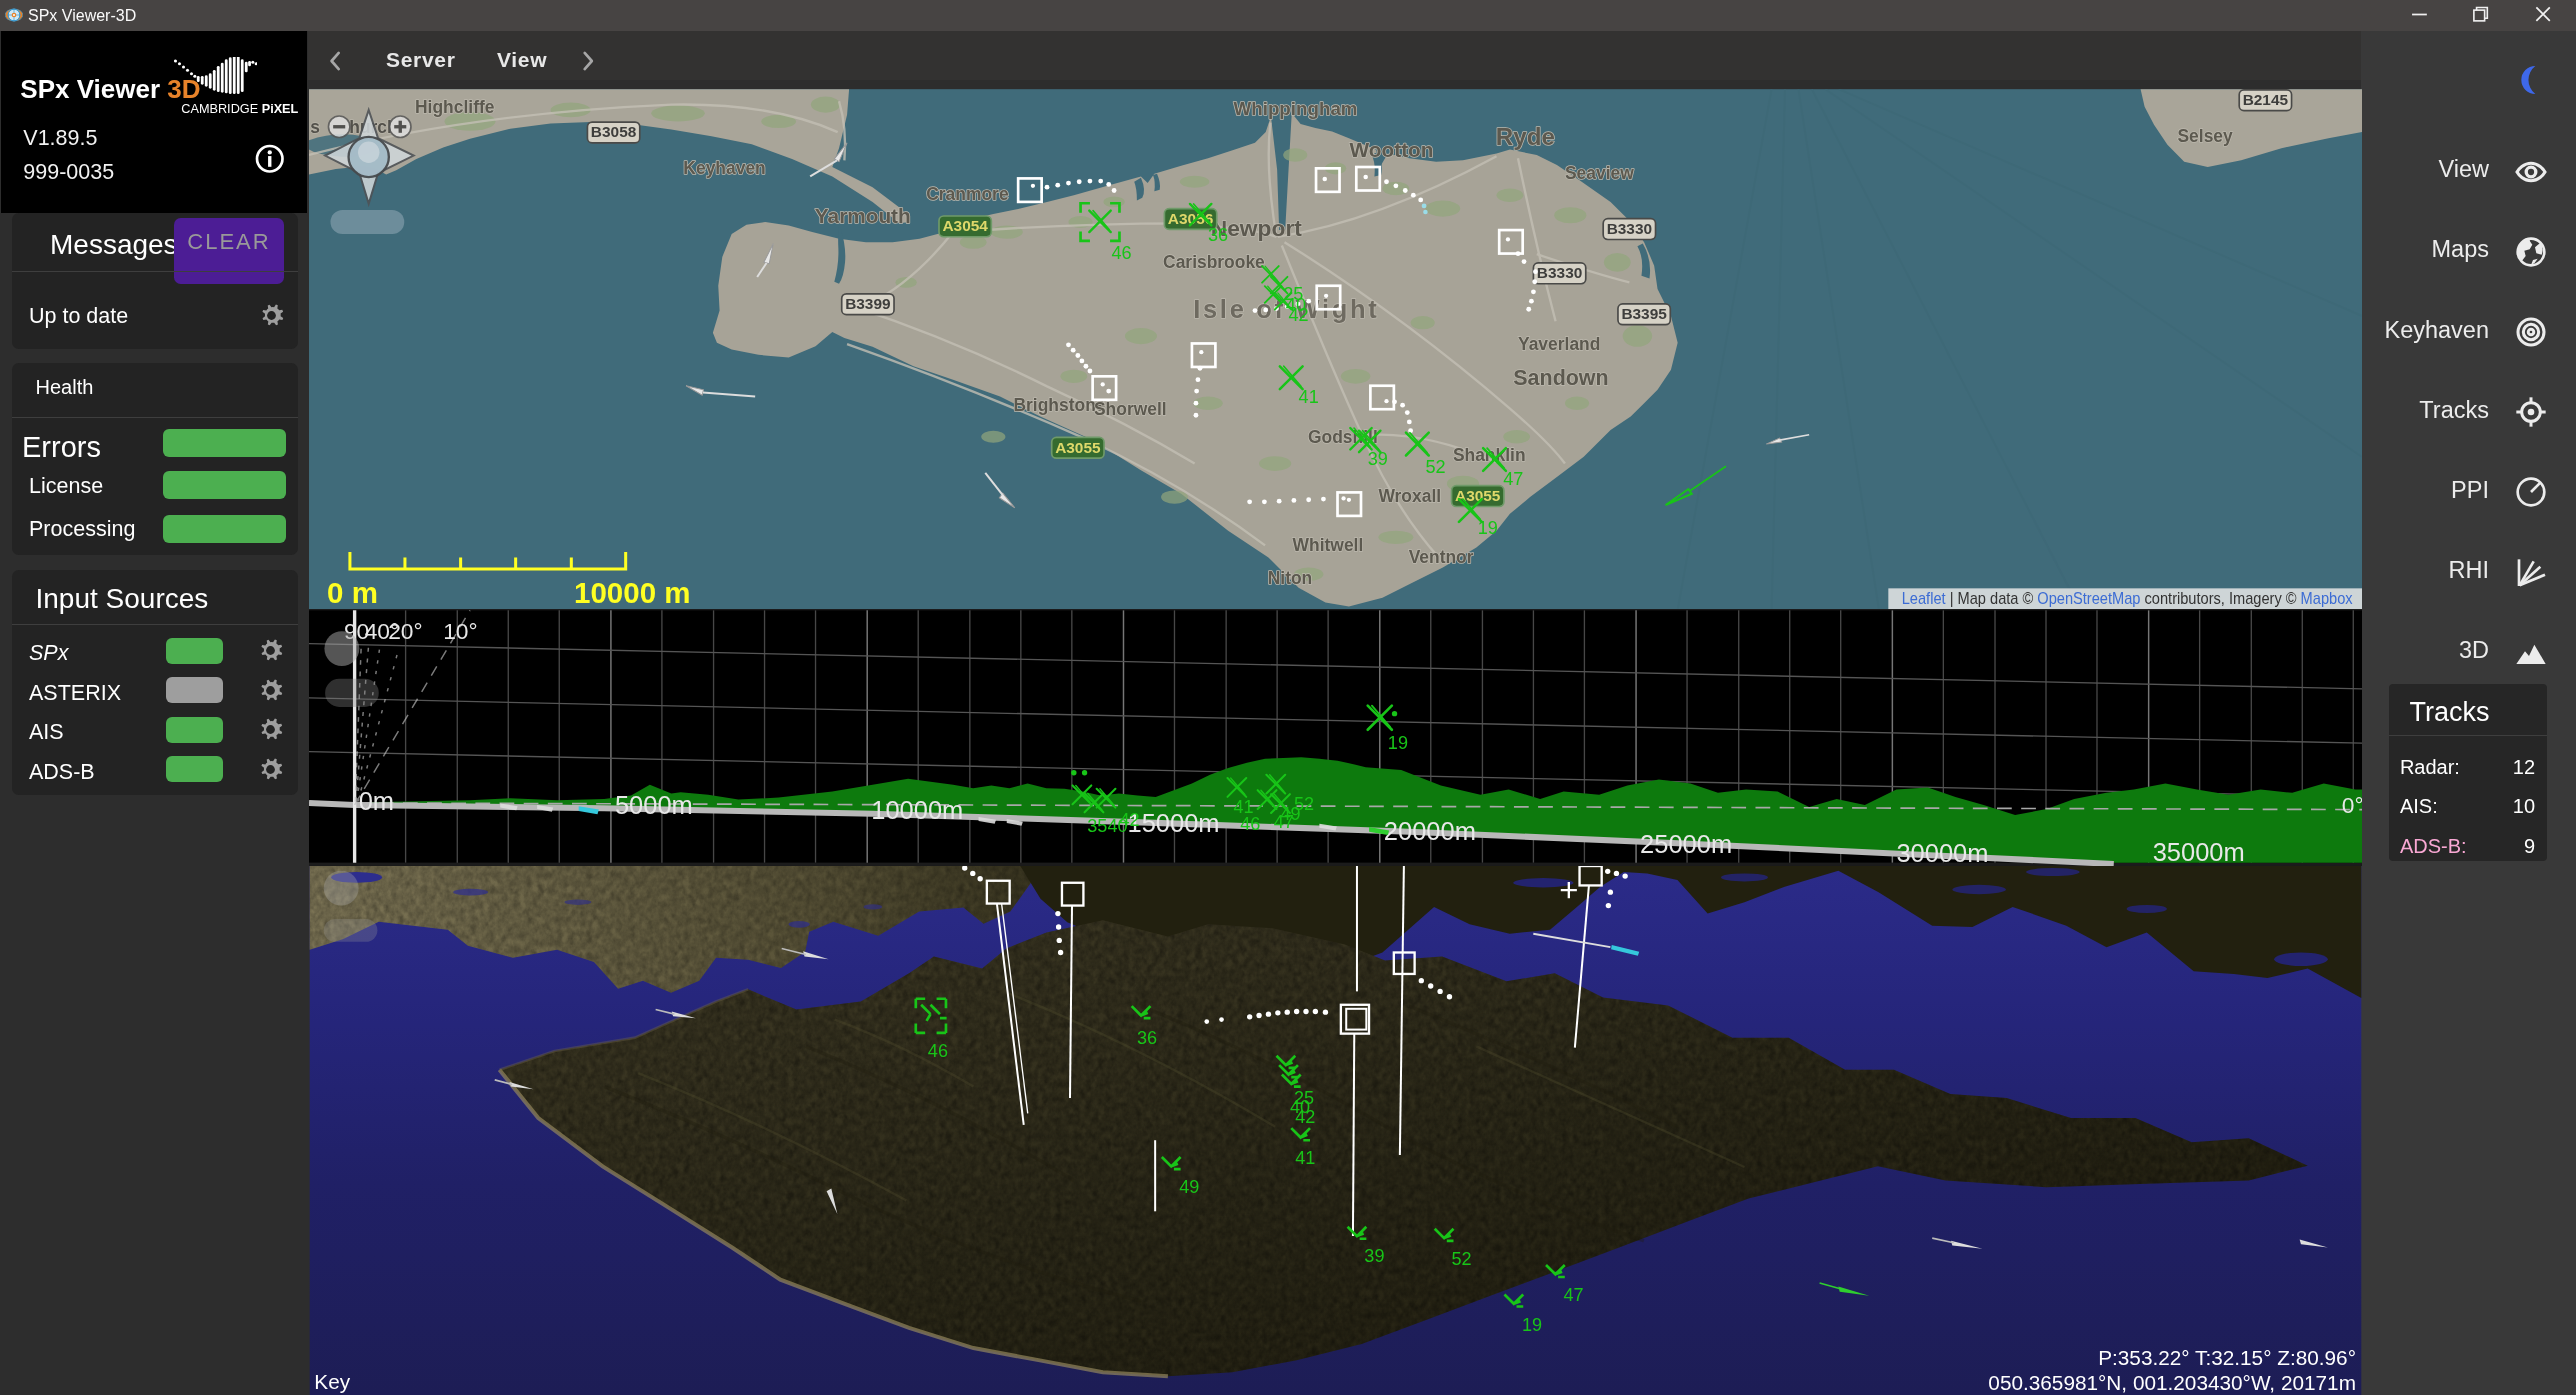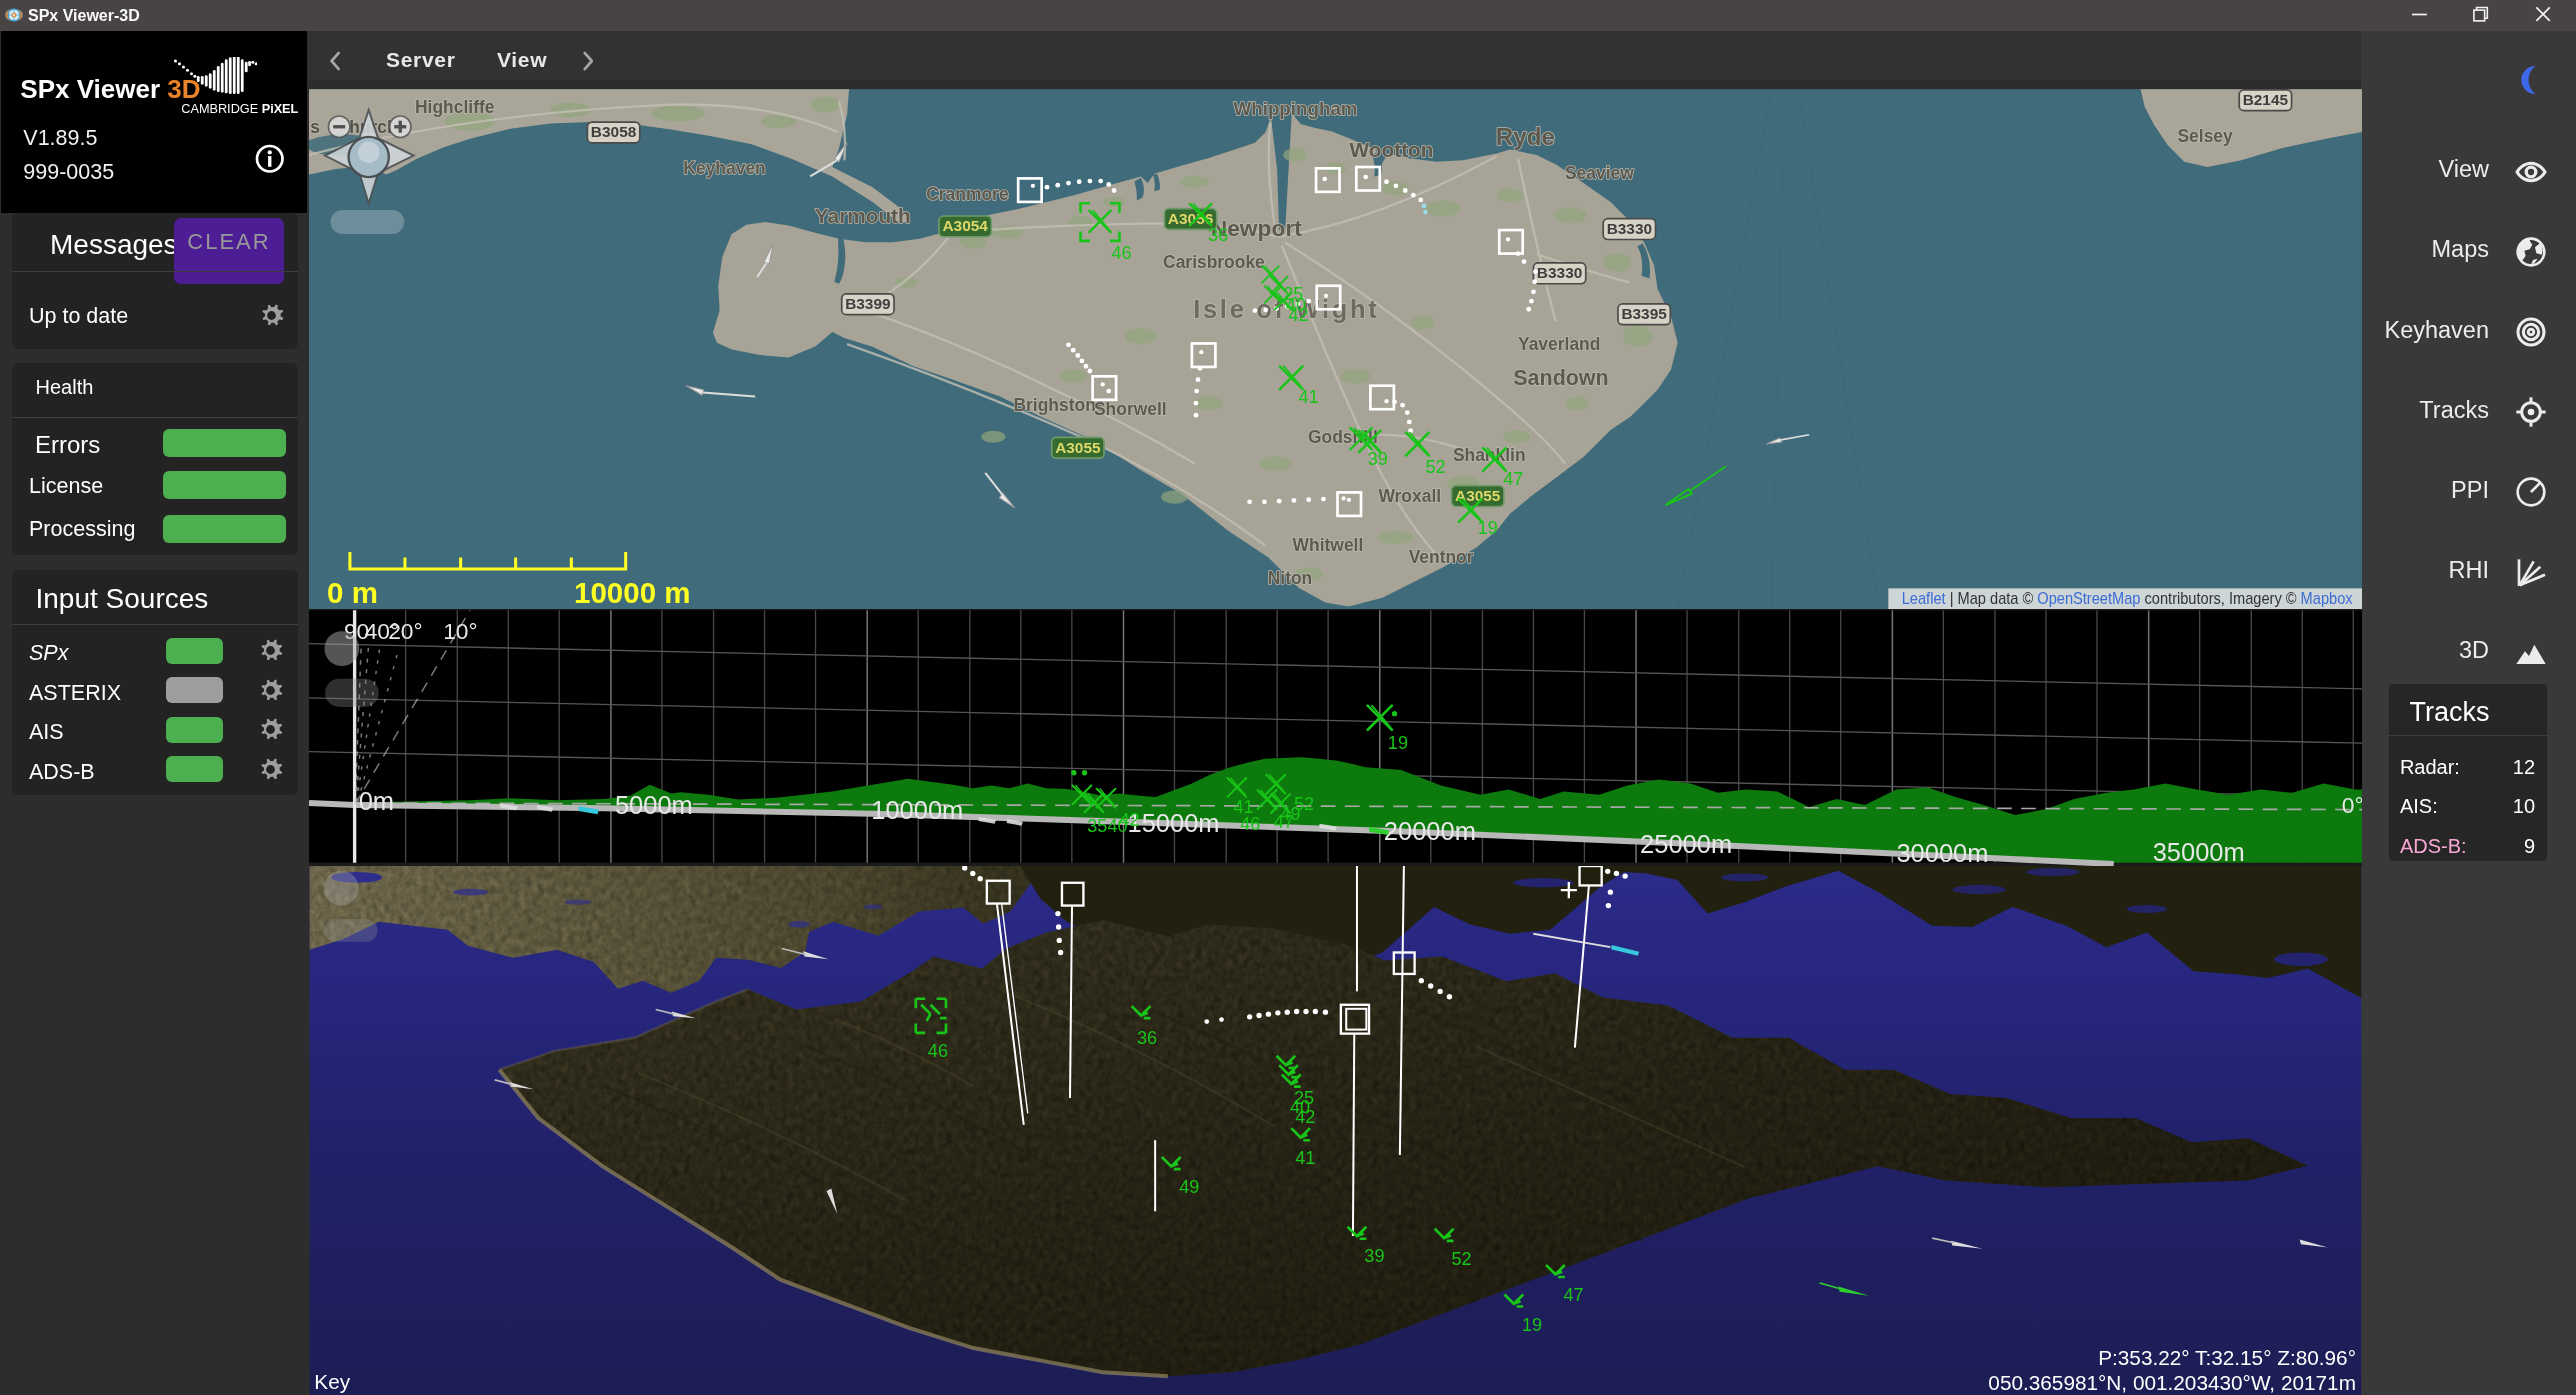--- a/index.html
+++ b/index.html
@@ -1,18 +1,18 @@
 <!DOCTYPE html>
 <html style="font-size:10.7px"><head>
 <meta charset="utf-8">
 <style>
 html,body{margin:0;padding:0;width:2576px;height:1395px;overflow:hidden;background:#2d2d2d;font-family:"Liberation Sans",sans-serif;}
 .abs{position:absolute;}
 #titlebar{left:0;top:0;width:2576px;height:31px;background:#474443;color:#f0f0f0;}
-#titletext{left:28px;top:6.7px;font-size:16px;color:#fafafa;font-weight:bold;}
+#titletext{left:28px;top:6.7px;font-size:16px;color:#fafafa;}
 #sidebar{left:0;top:31px;width:308px;height:1364px;background:#2d2d2d;}
 .card{position:absolute;background:#232323;border-radius:6.7px;}
 #navbar{left:308px;top:31px;width:2053px;height:49px;background:#333231;}
 #rightbar{left:2361px;top:31px;width:215px;height:1364px;background:#393939;}
 .navlbl{position:absolute;color:#e8e8e8;font-size:21px;}
 .ritem{position:absolute;right:87px;color:#ececec;font-size:23.5px;text-align:right;}
 svg{position:absolute;display:block;}
 .glabel{fill:#18c418;font-size:27px;font-family:"Liberation Sans",sans-serif;}
 .maplbl{fill:#5c594f;font-size:26px;font-weight:bold;font-family:"Liberation Sans",sans-serif;paint-order:stroke;stroke:#bdb9ae;stroke-width:2.2px;stroke-linejoin:round;}
 </style>
@@ -95,21 +95,21 @@
     <div class="abs" style="left:0;top:58px;width:286px;height:1.3px;background:#3e3e3e;"></div>
     <div class="abs" style="left:17px;top:91px;font-size:21.5px;color:#fff;">Up to date</div>
     <svg class="abs gear" viewBox="0 0 40 40" style="left:246px;top:89px;width:27px;height:27px">
         <use href="#gearsym"></use>
       </svg>
   </div>
 
   <div class="card" style="left:12px;top:332px;width:286px;height:192px;">
     <div class="abs" style="left:23.5px;top:13.4px;font-size:20px;color:#fff;">Health</div>
     <div class="abs" style="left:0;top:54px;width:286px;height:1.3px;background:#3e3e3e;"></div>
-    <div class="abs" style="left:23px;top:68px;font-size:24px;color:#fff;">Errors</div>
+    <div class="abs" style="left:10px;top:68px;font-size:29px;color:#fff;">Errors</div>
     <div class="abs" style="left:151px;top:66px;width:123px;height:27.5px;background:#4caf50;border-radius:6px;"></div>
     <div class="abs" style="left:17px;top:111px;font-size:21.5px;color:#fff;">License</div>
     <div class="abs" style="left:151px;top:108px;width:123px;height:27.5px;background:#4caf50;border-radius:6px;"></div>
     <div class="abs" style="left:17px;top:154px;font-size:21.5px;color:#fff;">Processing</div>
     <div class="abs" style="left:151px;top:152px;width:123px;height:27.5px;background:#4caf50;border-radius:6px;"></div>
   </div>
 
   <div class="card" style="left:12px;top:539px;width:286px;height:225px;">
     <div class="abs" style="left:23.5px;top:13.4px;font-size:28px;color:#fff;">Input Sources</div>
     <div class="abs" style="left:0;top:54px;width:286px;height:1.3px;background:#3e3e3e;"></div>

